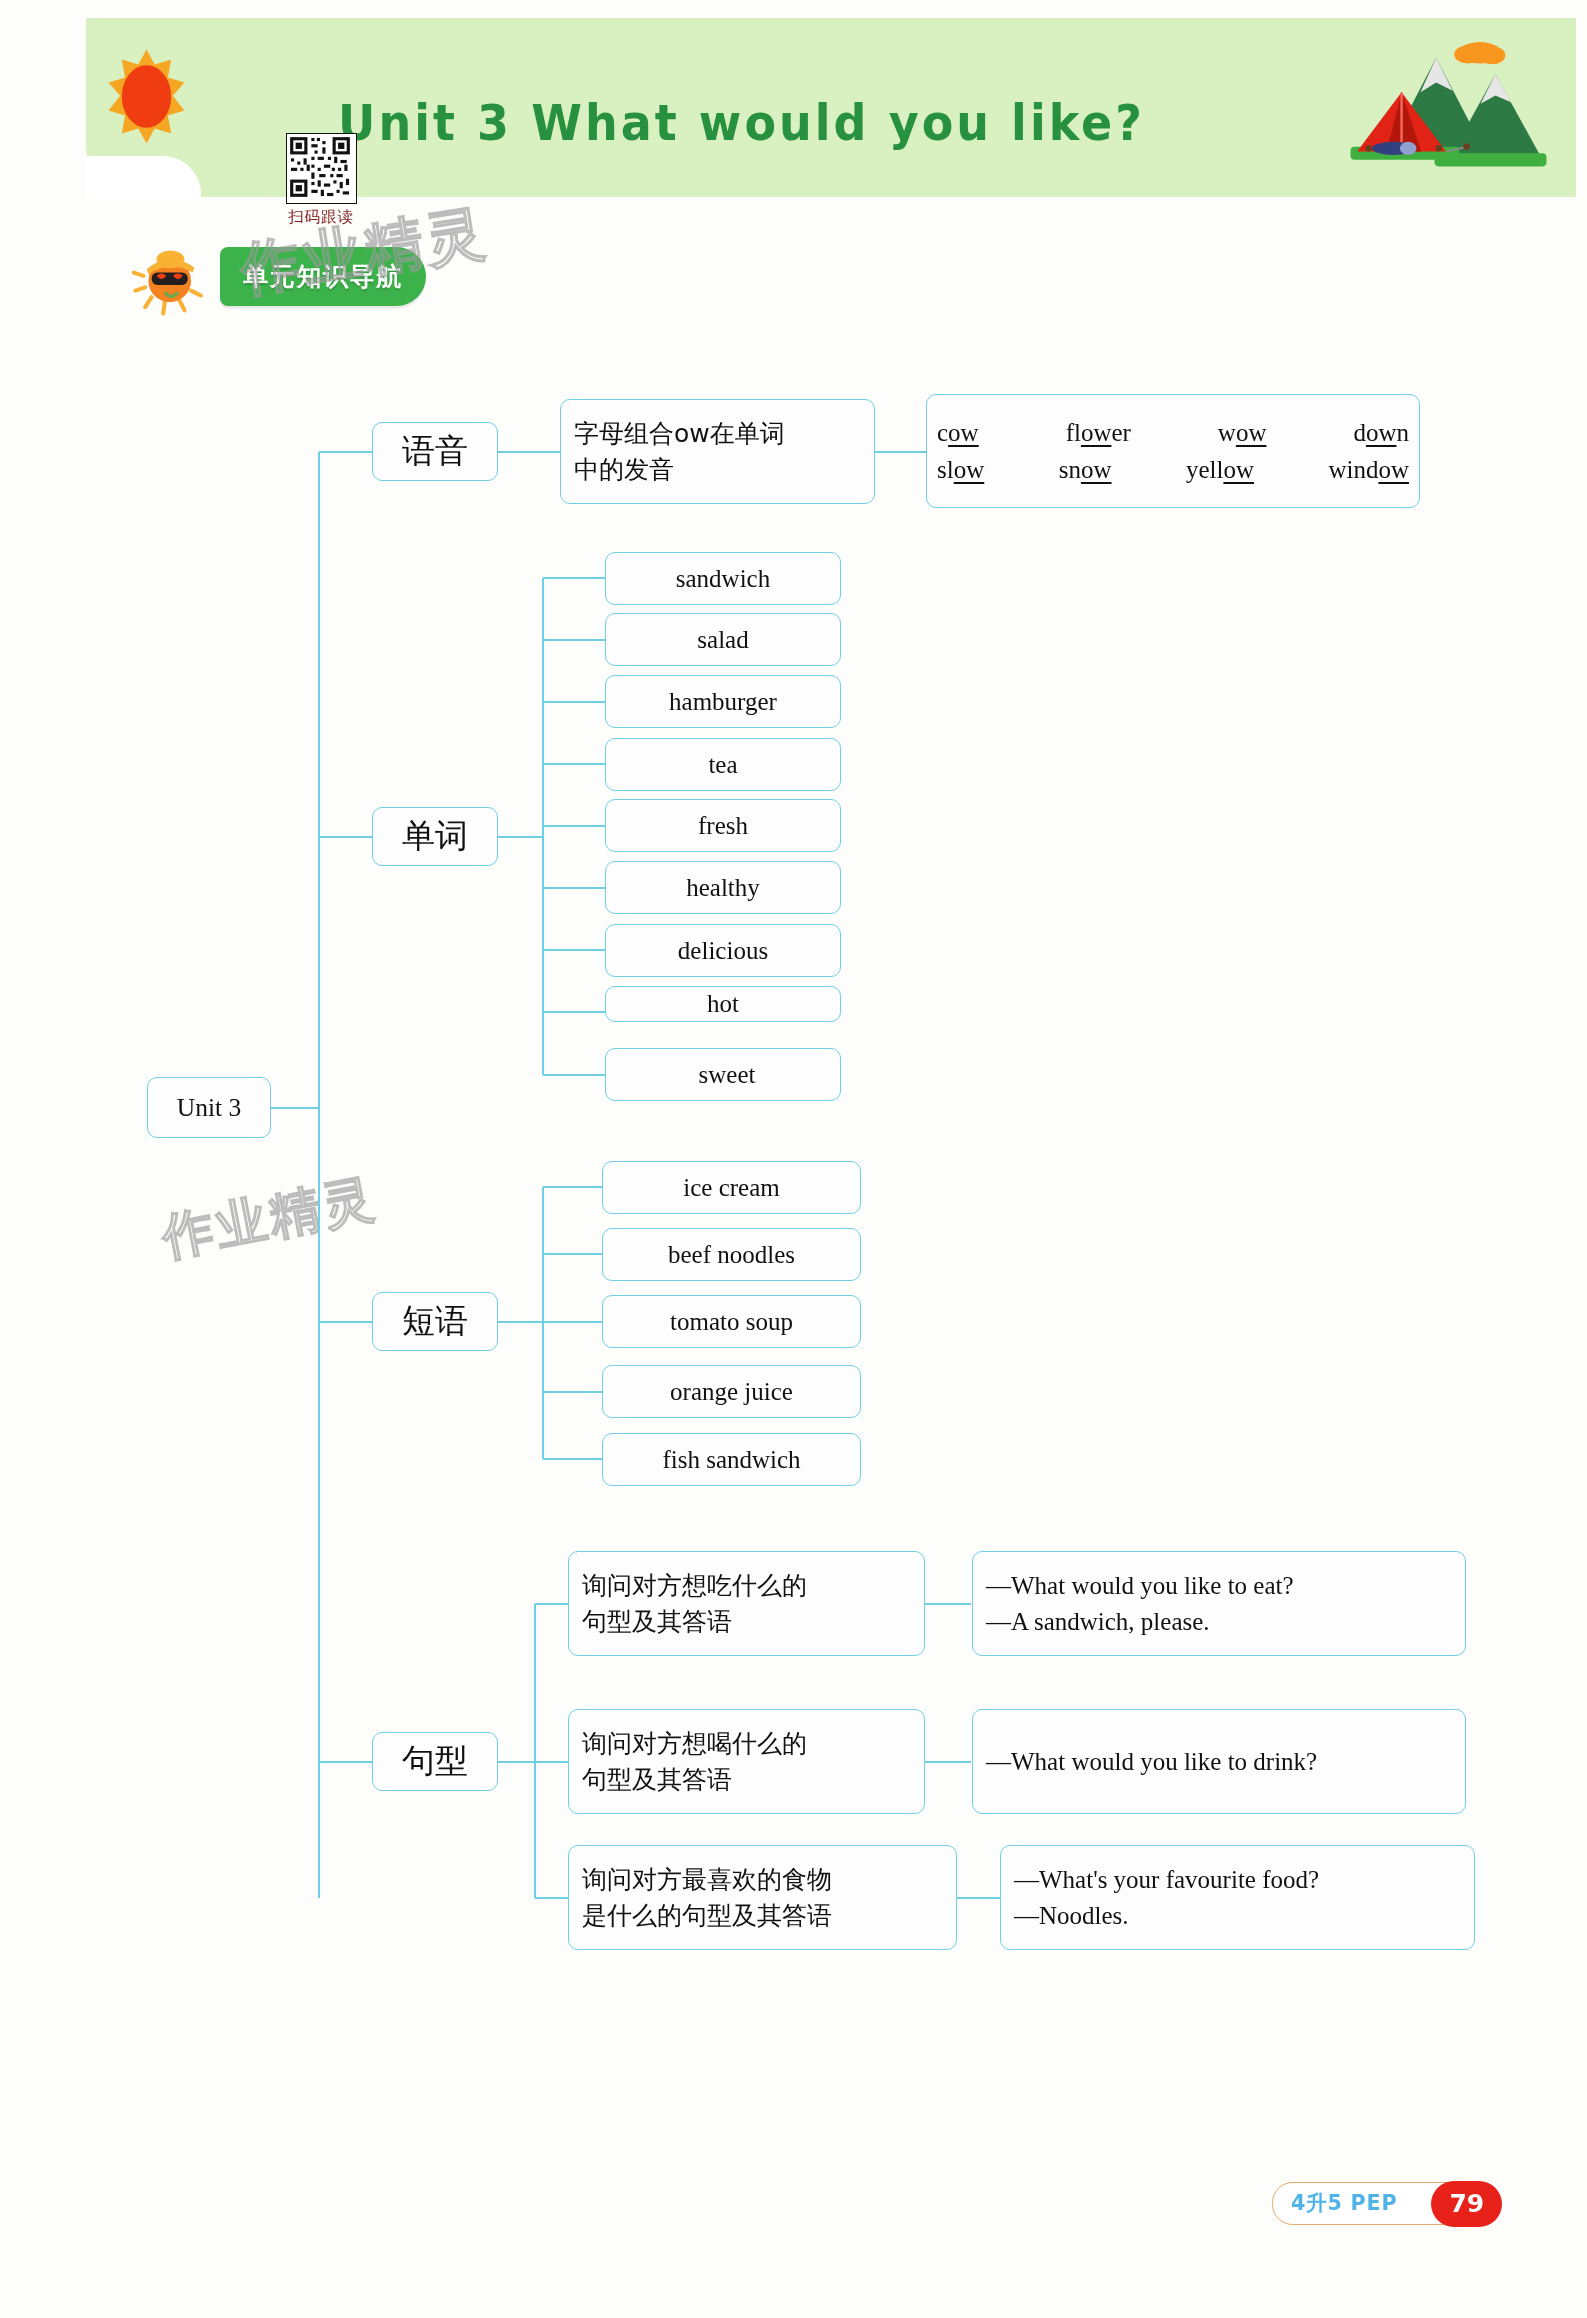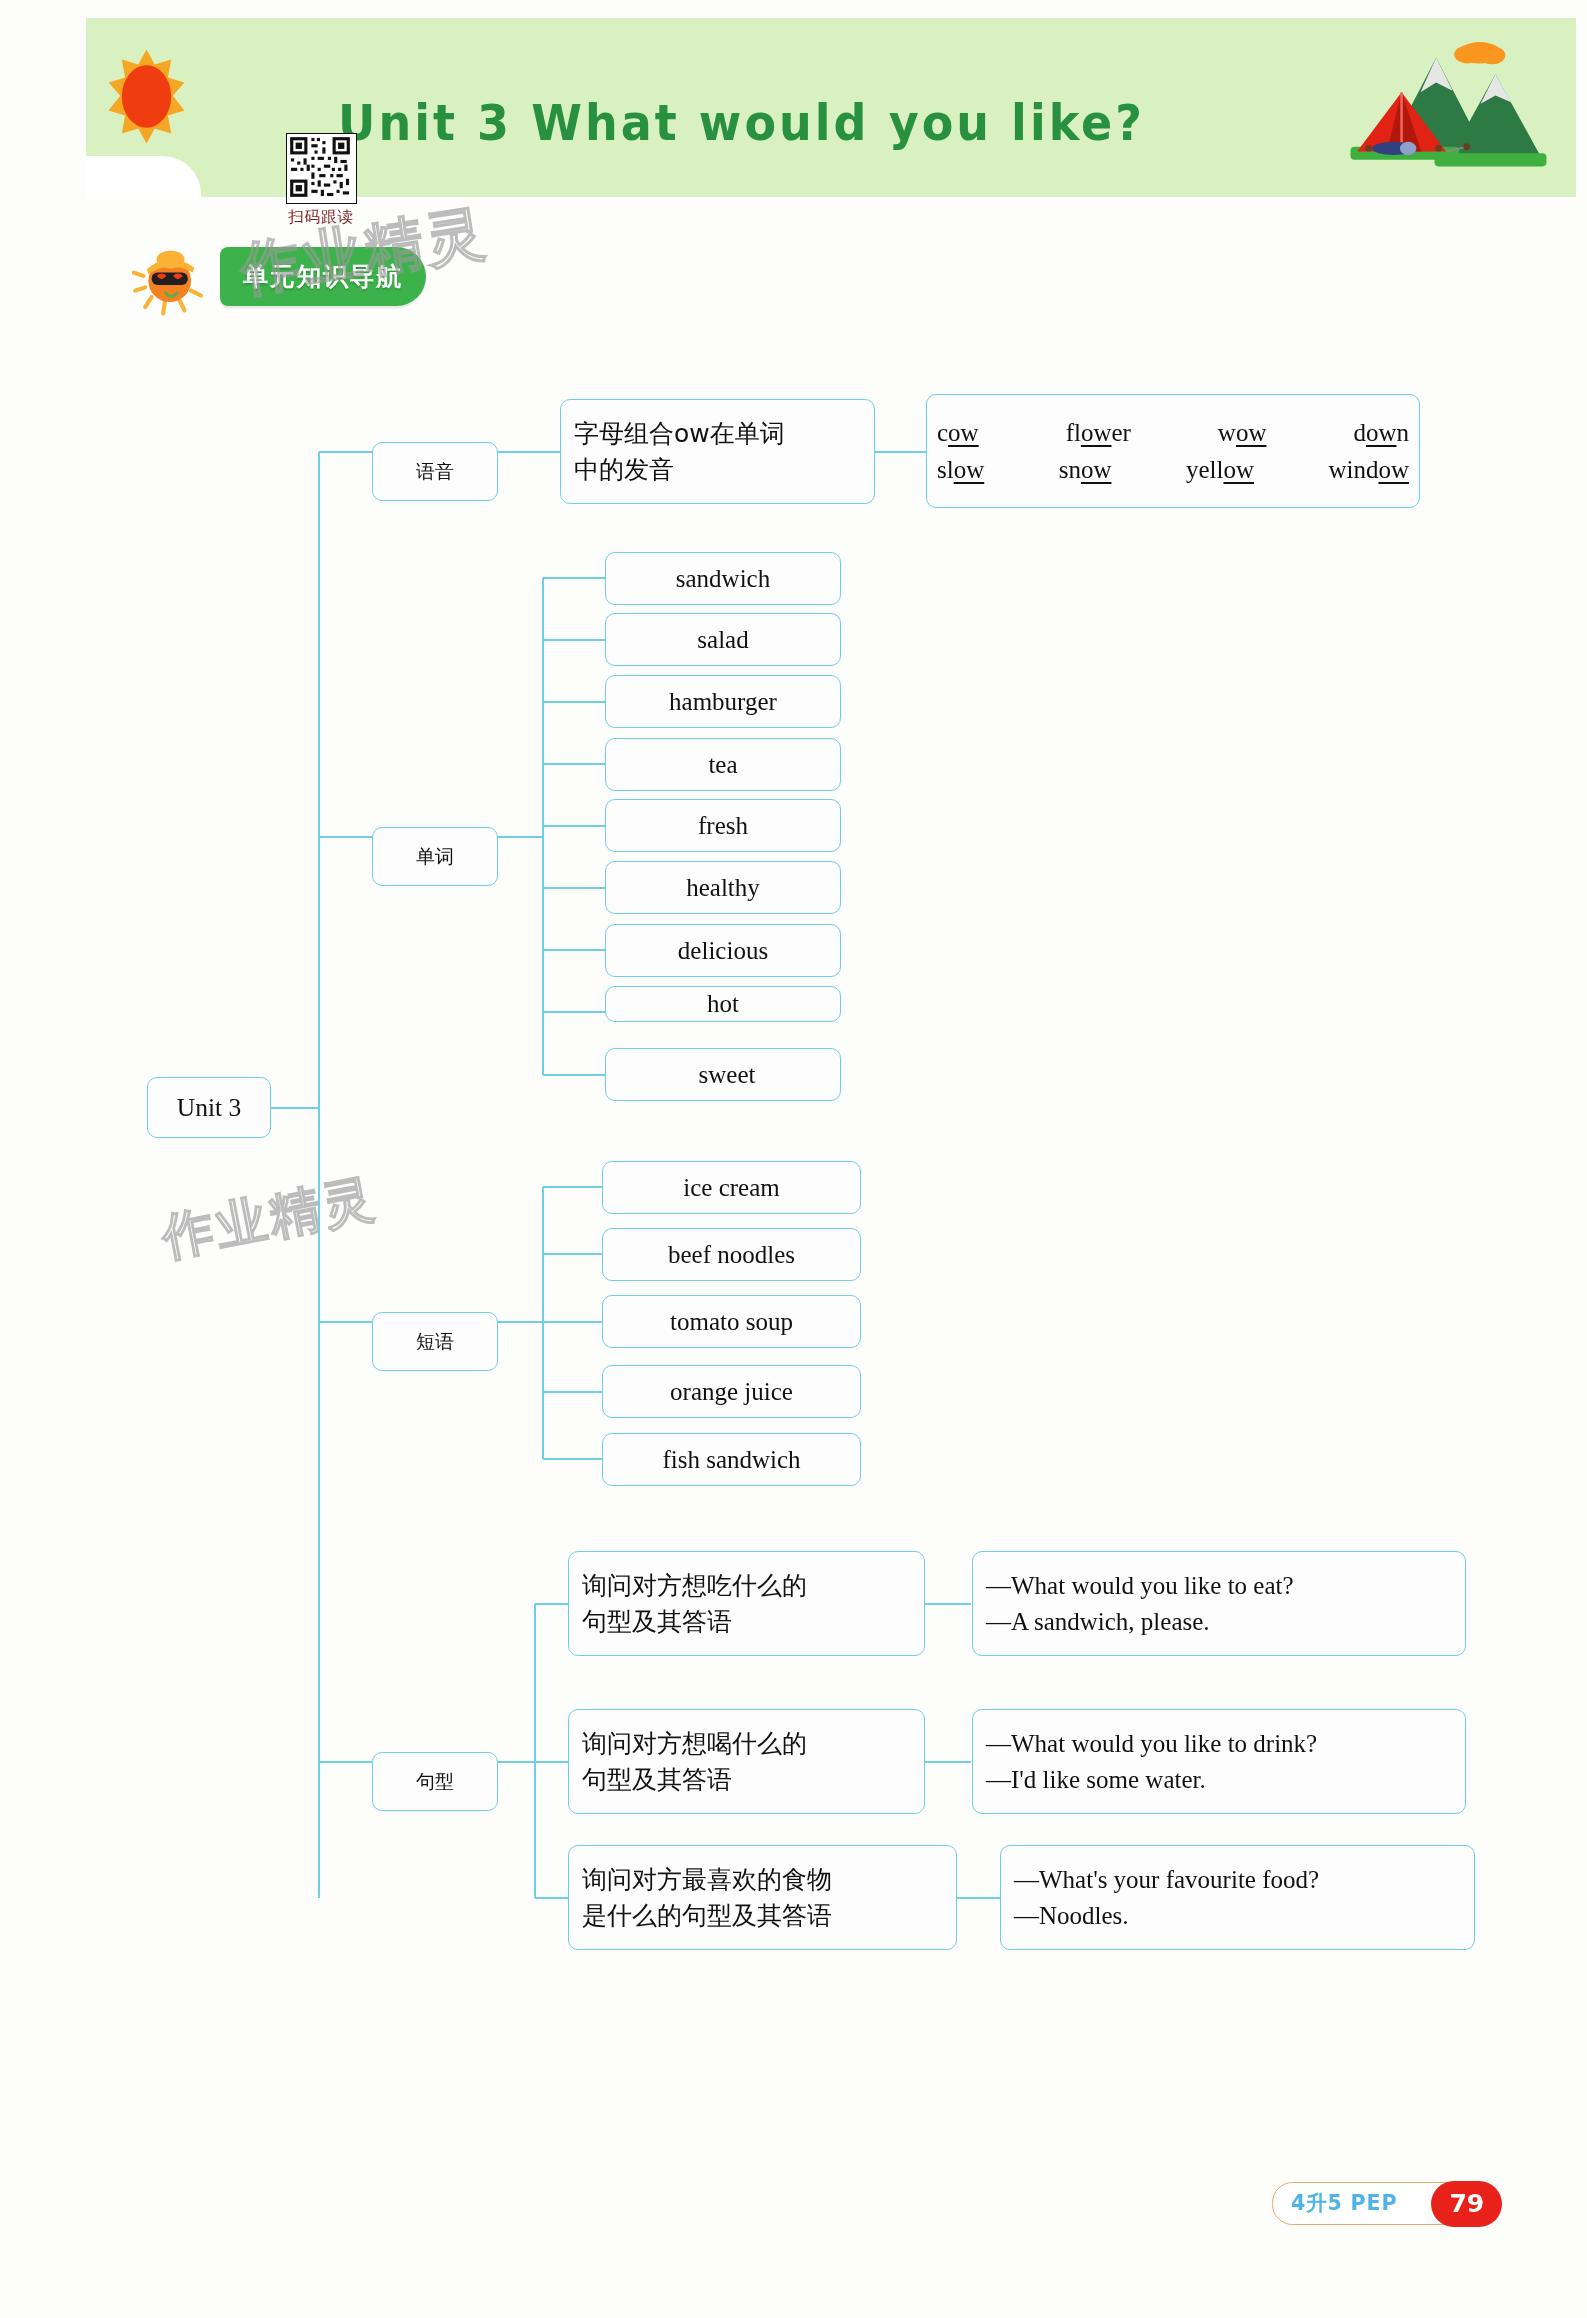--- a/index.html
+++ b/index.html
@@ -64,21 +64,21 @@
 
   .node{
     position:absolute;box-sizing:border-box;
     border:1.3px solid #6fcfe4;border-radius:10px;background:#fdfdfd;
     display:flex;align-items:center;justify-content:center;
     text-align:center;color:#111;
   }
   .node.en{font-family:"Liberation Serif","DejaVu Serif",serif;font-size:25px;}
   .node.cn{font-family:"DejaVu Sans","Liberation Sans",sans-serif;font-size:25px;}
   .node.root{font-size:25.5px;}
-  .node.branch{font-size:19px;margin-top:20px;}
+  .node.branch{font-size:33px;}
   .node .lines{display:block;width:100%;}
   .node .lines span{display:block;line-height:1.42;}
 
   .node.multiline{align-items:center;justify-content:flex-start;padding:0 13px;}
   .node.multiline .lines{text-align:left;}
 
   .node.sent-cn{font-family:"DejaVu Sans","Liberation Sans",sans-serif;font-size:25px;}
   .node.sent-en{font-family:"Liberation Serif","DejaVu Serif",serif;font-size:25px;}
 
   .phon-words{font-family:"Liberation Serif","DejaVu Serif",serif;font-size:25px;}
@@ -355,21 +355,20 @@
 
 <div class="node multiline sent-cn" style="left:568px;top:1709px;width:357px;height:105px;">
   <span class="lines">
     <span>询问对方想喝什么的</span>
     <span>句型及其答语</span>
   </span>
 </div>
 <div class="node multiline sent-en" style="left:972px;top:1709px;width:494px;height:105px;">
   <span class="lines">
     <span>—What would you like to drink?</span>
-    <span>—I'd like some water.</span>
   </span>
 </div>
 
 <div class="node multiline sent-cn" style="left:568px;top:1845px;width:389px;height:105px;">
   <span class="lines">
     <span>询问对方最喜欢的食物</span>
     <span>是什么的句型及其答语</span>
   </span>
 </div>
 <div class="node multiline sent-en" style="left:1000px;top:1845px;width:475px;height:105px;">

